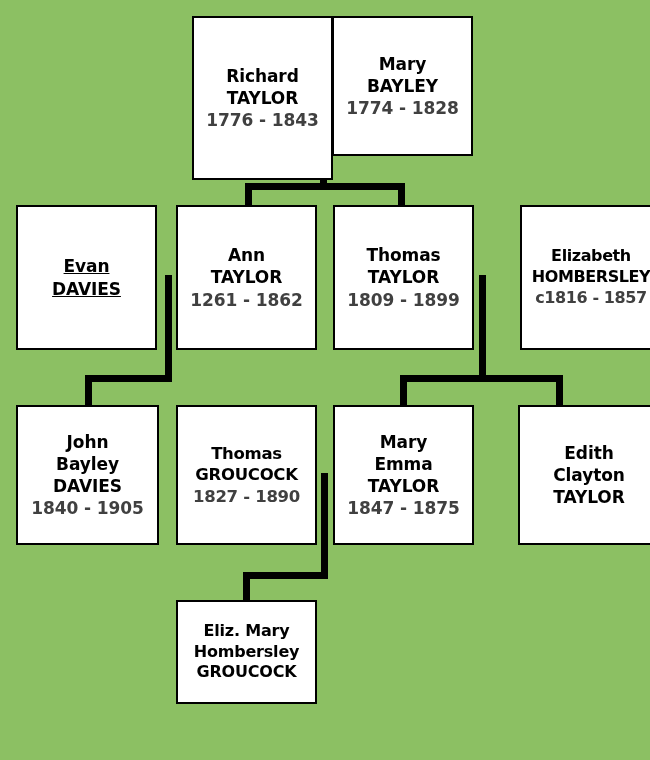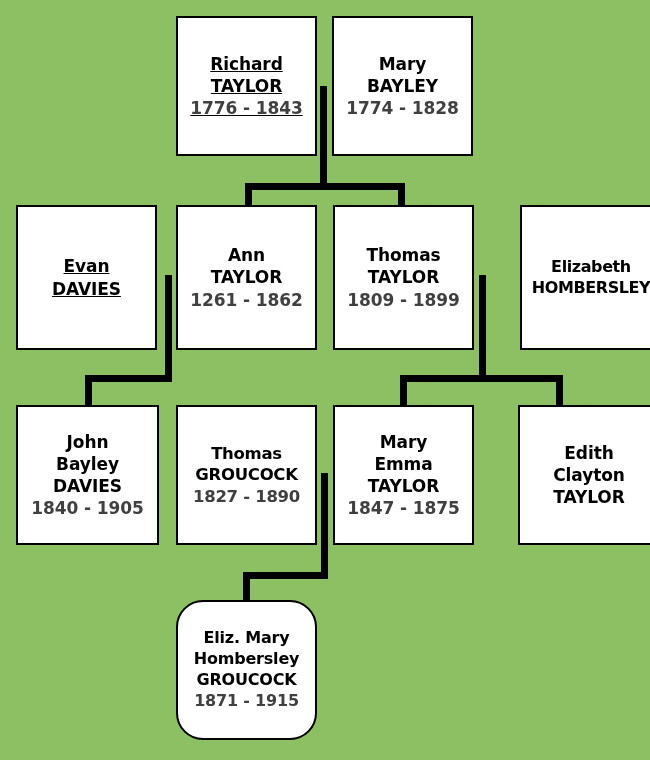--- a/index.html
+++ b/index.html
@@ -82,21 +82,21 @@
 
   <div class="line" style="left:400px; top:375px; width:163px; height:7px;"></div>
   <div class="line" style="left:400px; top:375px; width:7px; height:32px;"></div>
   <div class="line" style="left:556px; top:375px; width:7px; height:32px;"></div>
 
   <div class="line" style="left:321px; top:473px; width:7px; height:106px;"></div>
 
   <div class="line" style="left:243px; top:572px; width:85px; height:7px;"></div>
   <div class="line" style="left:243px; top:572px; width:7px; height:30px;"></div>
 
-  <div class="card c-richard" style="left:176px; top:16px; width:141px; height:140px;text-decoration:underline;">
+  <div class="card c-richard" style="left:192px; top:16px; width:141px; height:164px;">
     <div class="pname">Richard</div>
     <div class="pname">TAYLOR</div>
     <div class="pdates">1776 - 1843</div>
   </div>
 
   <div class="card c-mary-bayley" style="left:332px; top:16px; width:141px; height:140px;">
     <div class="pname">Mary</div>
     <div class="pname">BAYLEY</div>
     <div class="pdates">1774 - 1828</div>
   </div>
@@ -114,20 +114,21 @@
 
   <div class="card c-thomas-taylor" style="left:333px; top:205px; width:141px; height:145px;">
     <div class="pname">Thomas</div>
     <div class="pname">TAYLOR</div>
     <div class="pdates">1809 - 1899</div>
   </div>
 
   <div class="card c-hombersley" style="left:520px; top:205px; width:142px; height:145px;">
     <div class="pname">Elizabeth</div>
     <div class="pname">HOMBERSLEY</div>
+    <div class="pdates">c1816 - 1857</div>
   </div>
 
   <div class="card c-john-davies" style="left:16px; top:405px; width:143px; height:140px;">
     <div class="pname">John</div>
     <div class="pname">Bayley</div>
     <div class="pname">DAVIES</div>
     <div class="pdates">1840 - 1905</div>
   </div>
 
   <div class="card c-groucock" style="left:176px; top:405px; width:141px; height:140px;">
@@ -142,20 +143,19 @@
     <div class="pname">TAYLOR</div>
     <div class="pdates">1847 - 1875</div>
   </div>
 
   <div class="card c-edith" style="left:491px; top:405px; width:142px; height:140px;margin-left:27px;">
     <div class="pname">Edith</div>
     <div class="pname">Clayton</div>
     <div class="pname">TAYLOR</div>
   </div>
 
-  <div class="card c-groucock-child" style="left:176px; top:600px; width:141px; height:140px;border-radius:27px;">
+  <div class="card c-groucock-child" style="left:176px; top:600px; width:141px; height:104px;">
     <div class="pname">Eliz. Mary</div>
     <div class="pname">Hombersley</div>
     <div class="pname">GROUCOCK</div>
-    <div class="pdates">1871 - 1915</div>
   </div>
 
 </div>
 
 </body></html>

